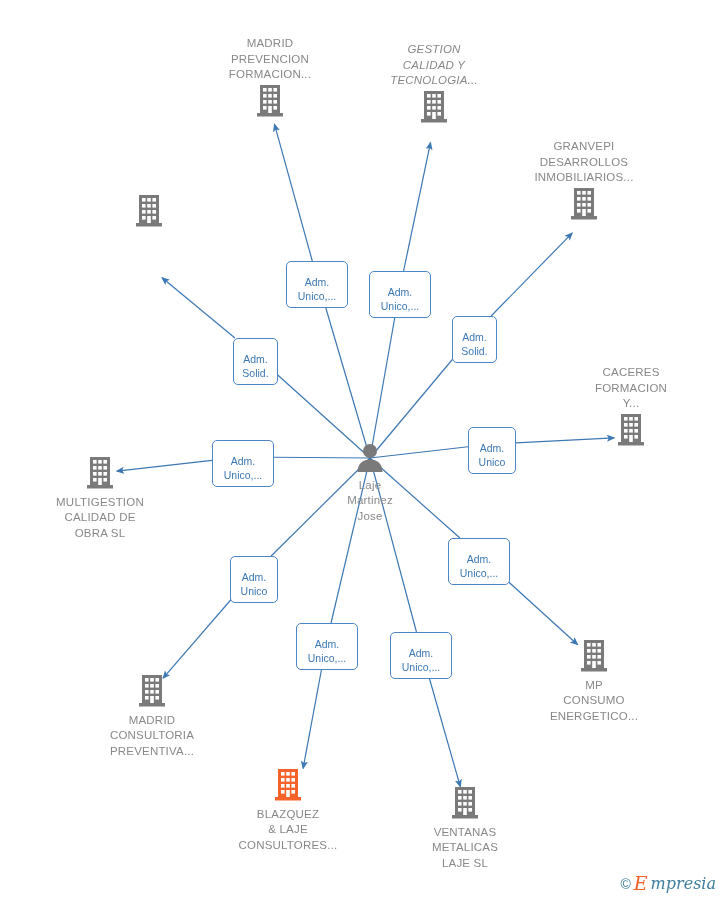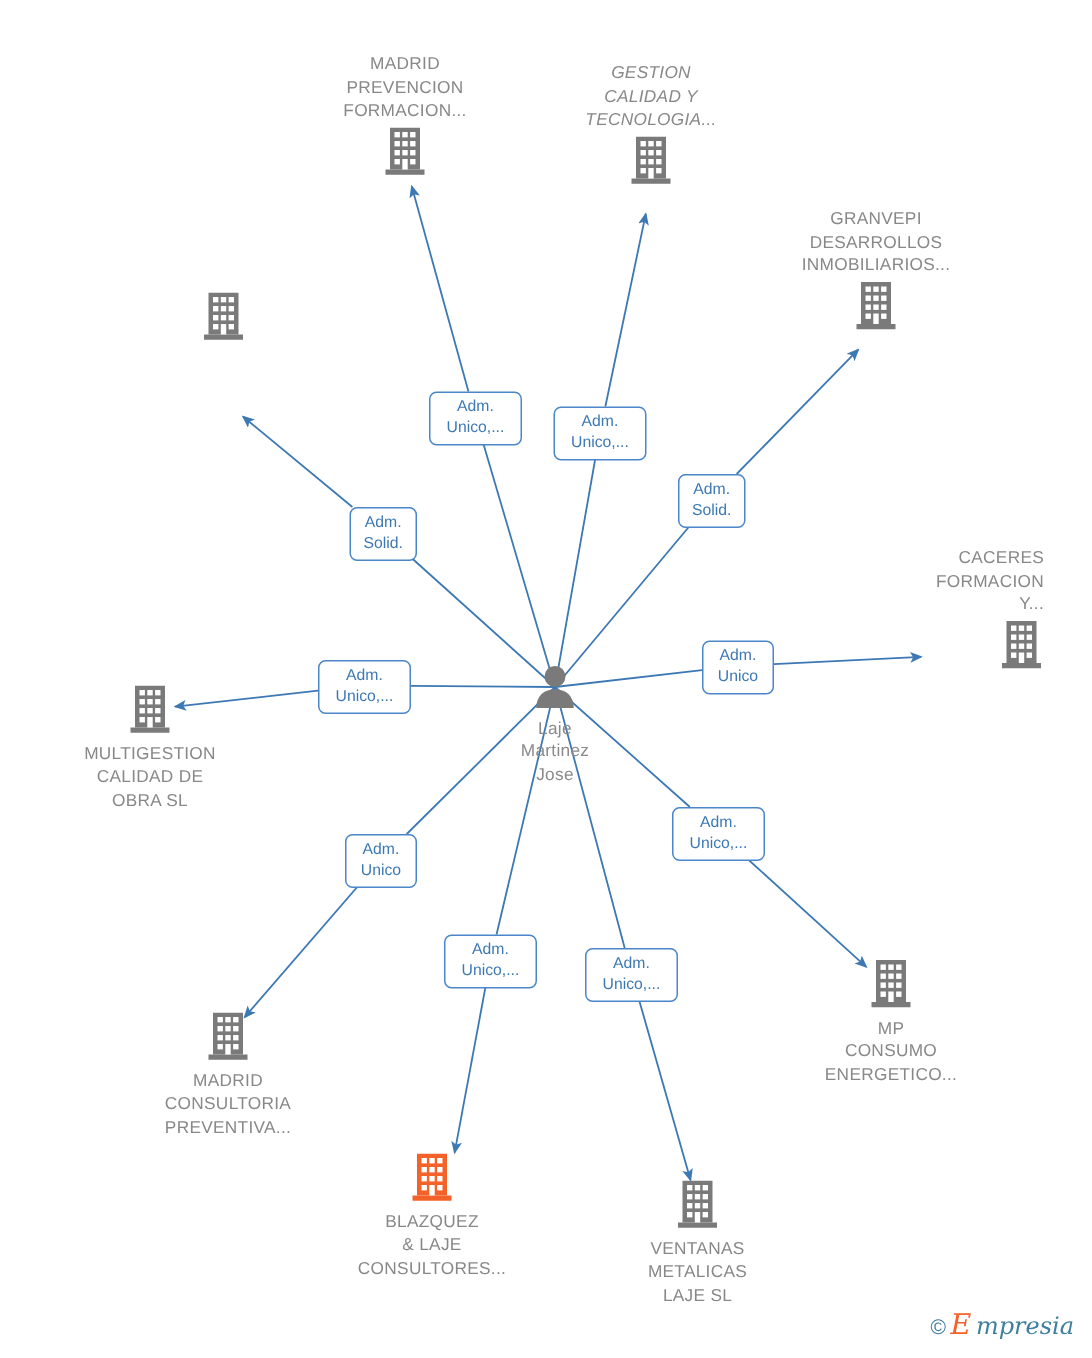--- a/index.html
+++ b/index.html
@@ -47,21 +47,21 @@
   .person .nlabel { color: #8a8a8a; }
 
   .edge-label {
     position: absolute;
     border: 1px solid #4a86c8;
     border-radius: 5px;
     background: #ffffff;
     color: #3c78b4;
     font-size: 10.5px;
     line-height: 14px;
-    padding: 2px 7px 4px 7px;
+    padding: 13px 7px 4px 7px;
     text-align: center;
     white-space: pre-line;
     box-sizing: border-box;
   }
   .watermark {
     position: absolute;
     right: 12px;
     bottom: 12px;
     display: flex;
     align-items: center;
@@ -209,21 +209,21 @@
         <rect x="8" y="15" width="3.6" height="3.6" fill="#ffffff"></rect>
         <rect x="13.2" y="15" width="3.6" height="3.6" fill="#ffffff"></rect>
         <rect x="18.4" y="15" width="3.6" height="3.6" fill="#ffffff"></rect>
         <rect x="8" y="21" width="3.6" height="3.6" fill="#ffffff"></rect>
         <rect x="18.4" y="21" width="3.6" height="3.6" fill="#ffffff"></rect>
         <rect x="13.2" y="21" width="3.6" height="7" fill="#ffffff"></rect>
       </svg>
     </span>
   </div>
 
-  <div class="node label-above" style="left:631px; top:365px;text-align:right;">
+  <div class="node label-above" style="left:631px; top:365px;">
     <span class="nlabel">CACERES
 FORMACION
 Y...</span>
     <span class="icon">
       <svg width="30" height="32" viewBox="0 0 30 32" xmlns="http://www.w3.org/2000/svg">
         <rect x="5" y="0" width="20" height="28" fill="#7a7a7a"></rect>
         <rect x="2" y="28" width="26" height="3.5" fill="#7a7a7a"></rect>
         <rect x="8" y="3" width="3.6" height="3.6" fill="#ffffff"></rect>
         <rect x="13.2" y="3" width="3.6" height="3.6" fill="#ffffff"></rect>
         <rect x="18.4" y="3" width="3.6" height="3.6" fill="#ffffff"></rect>

